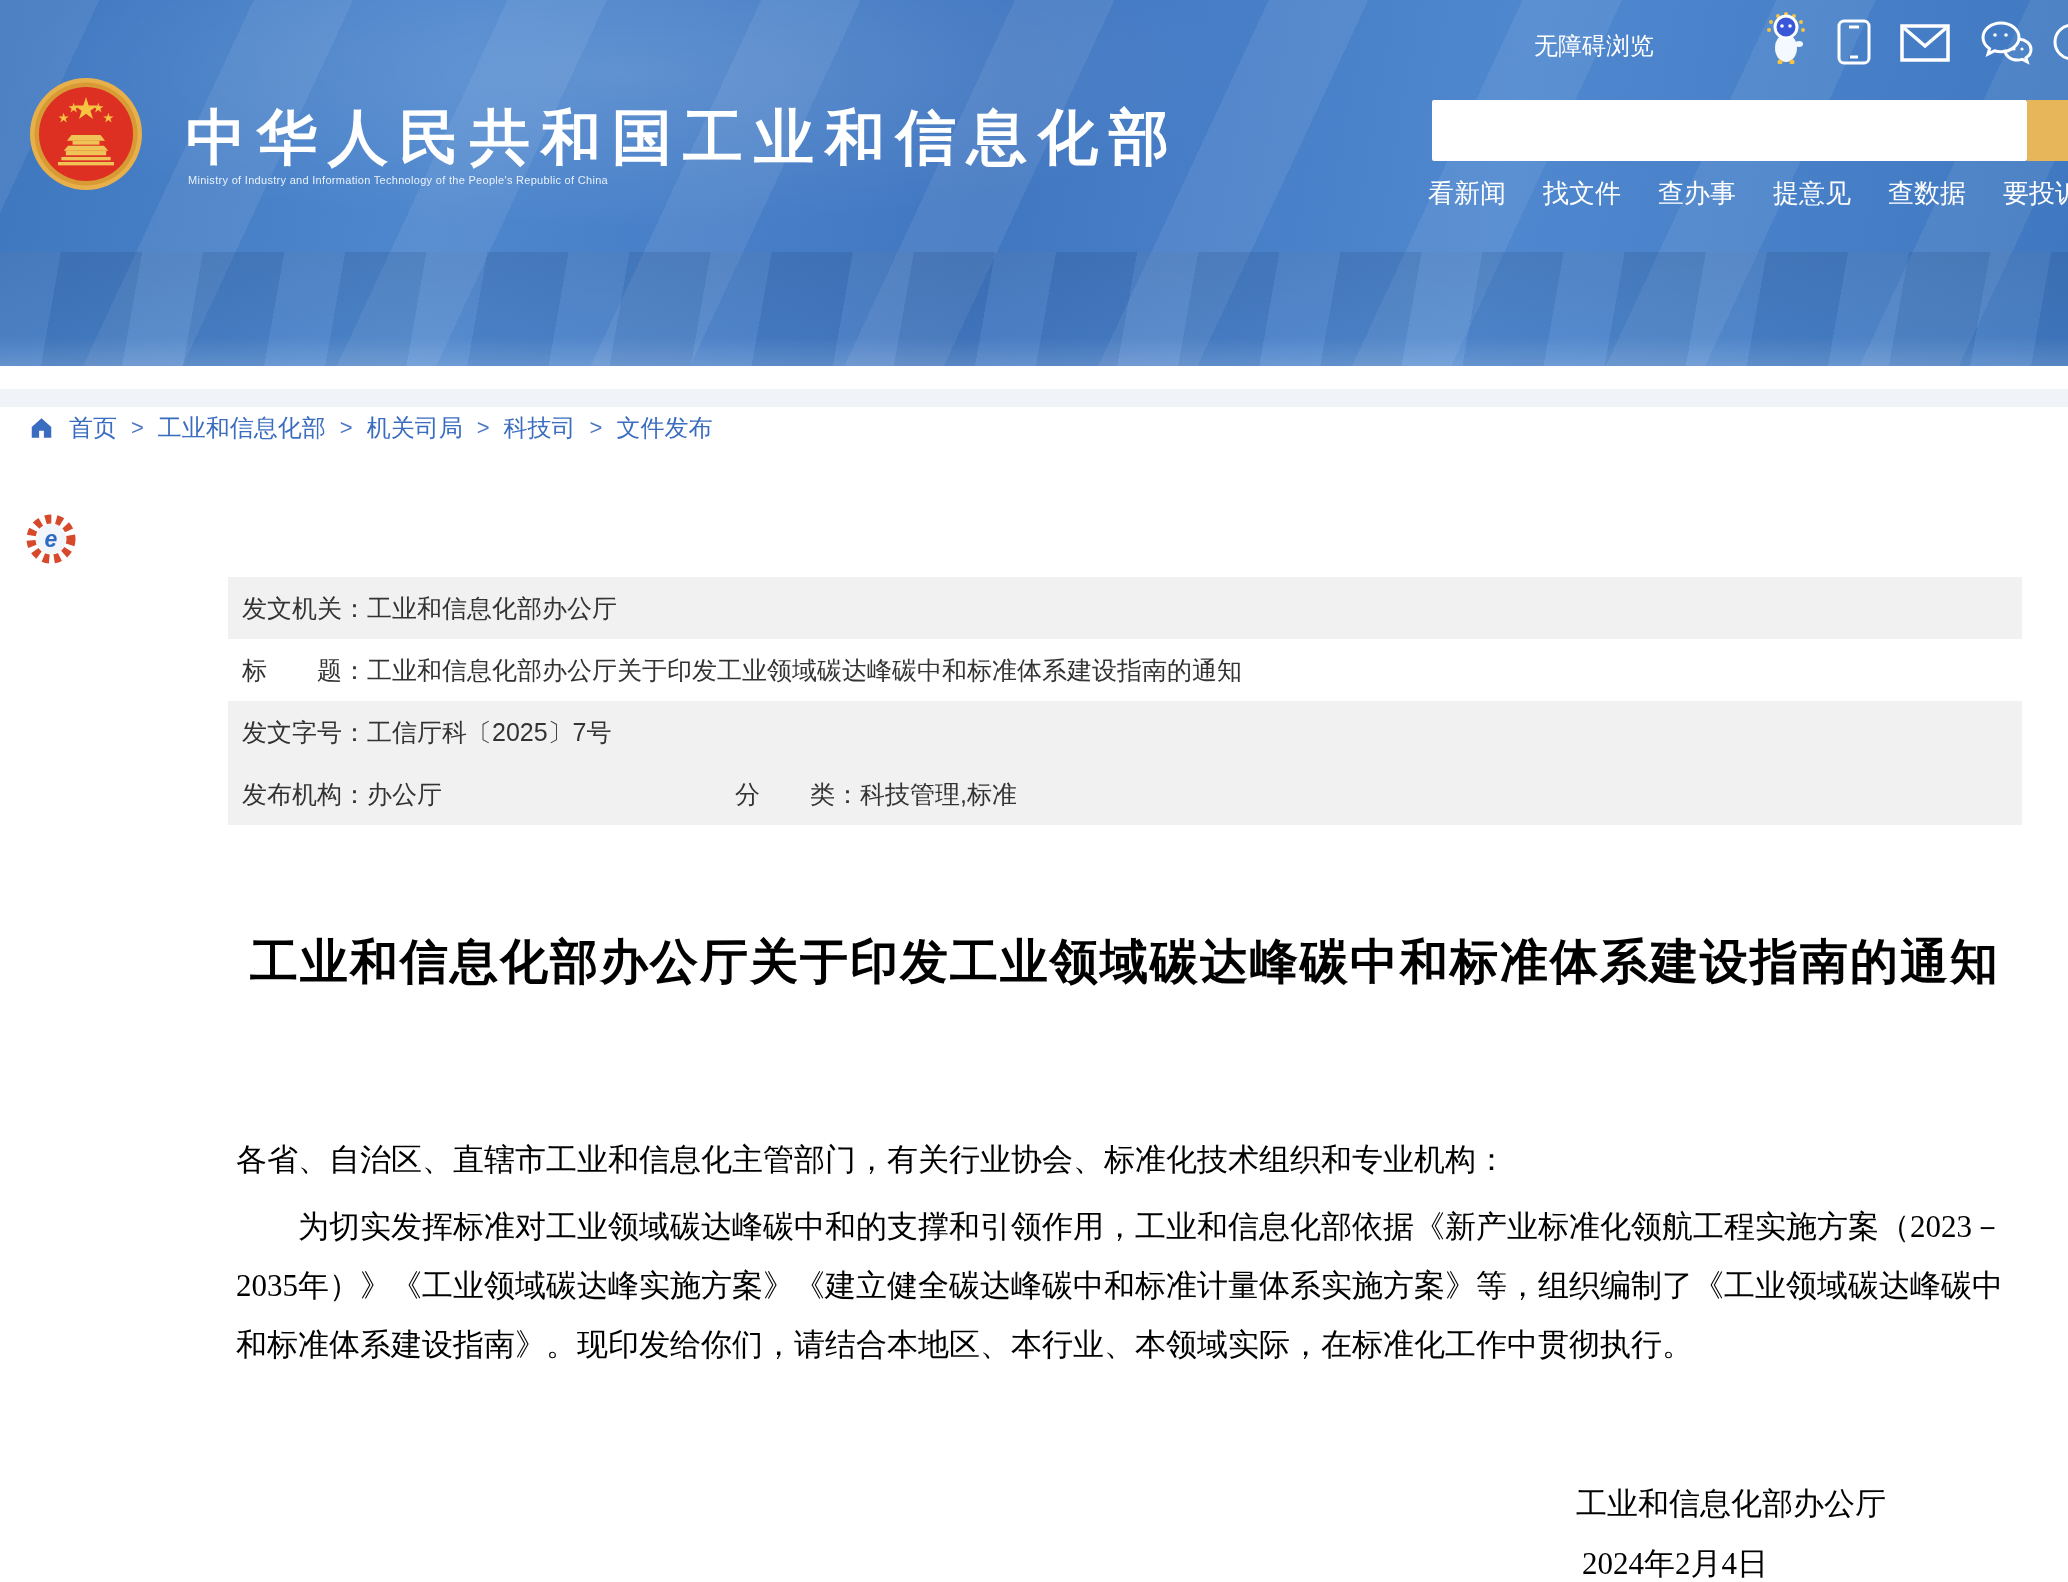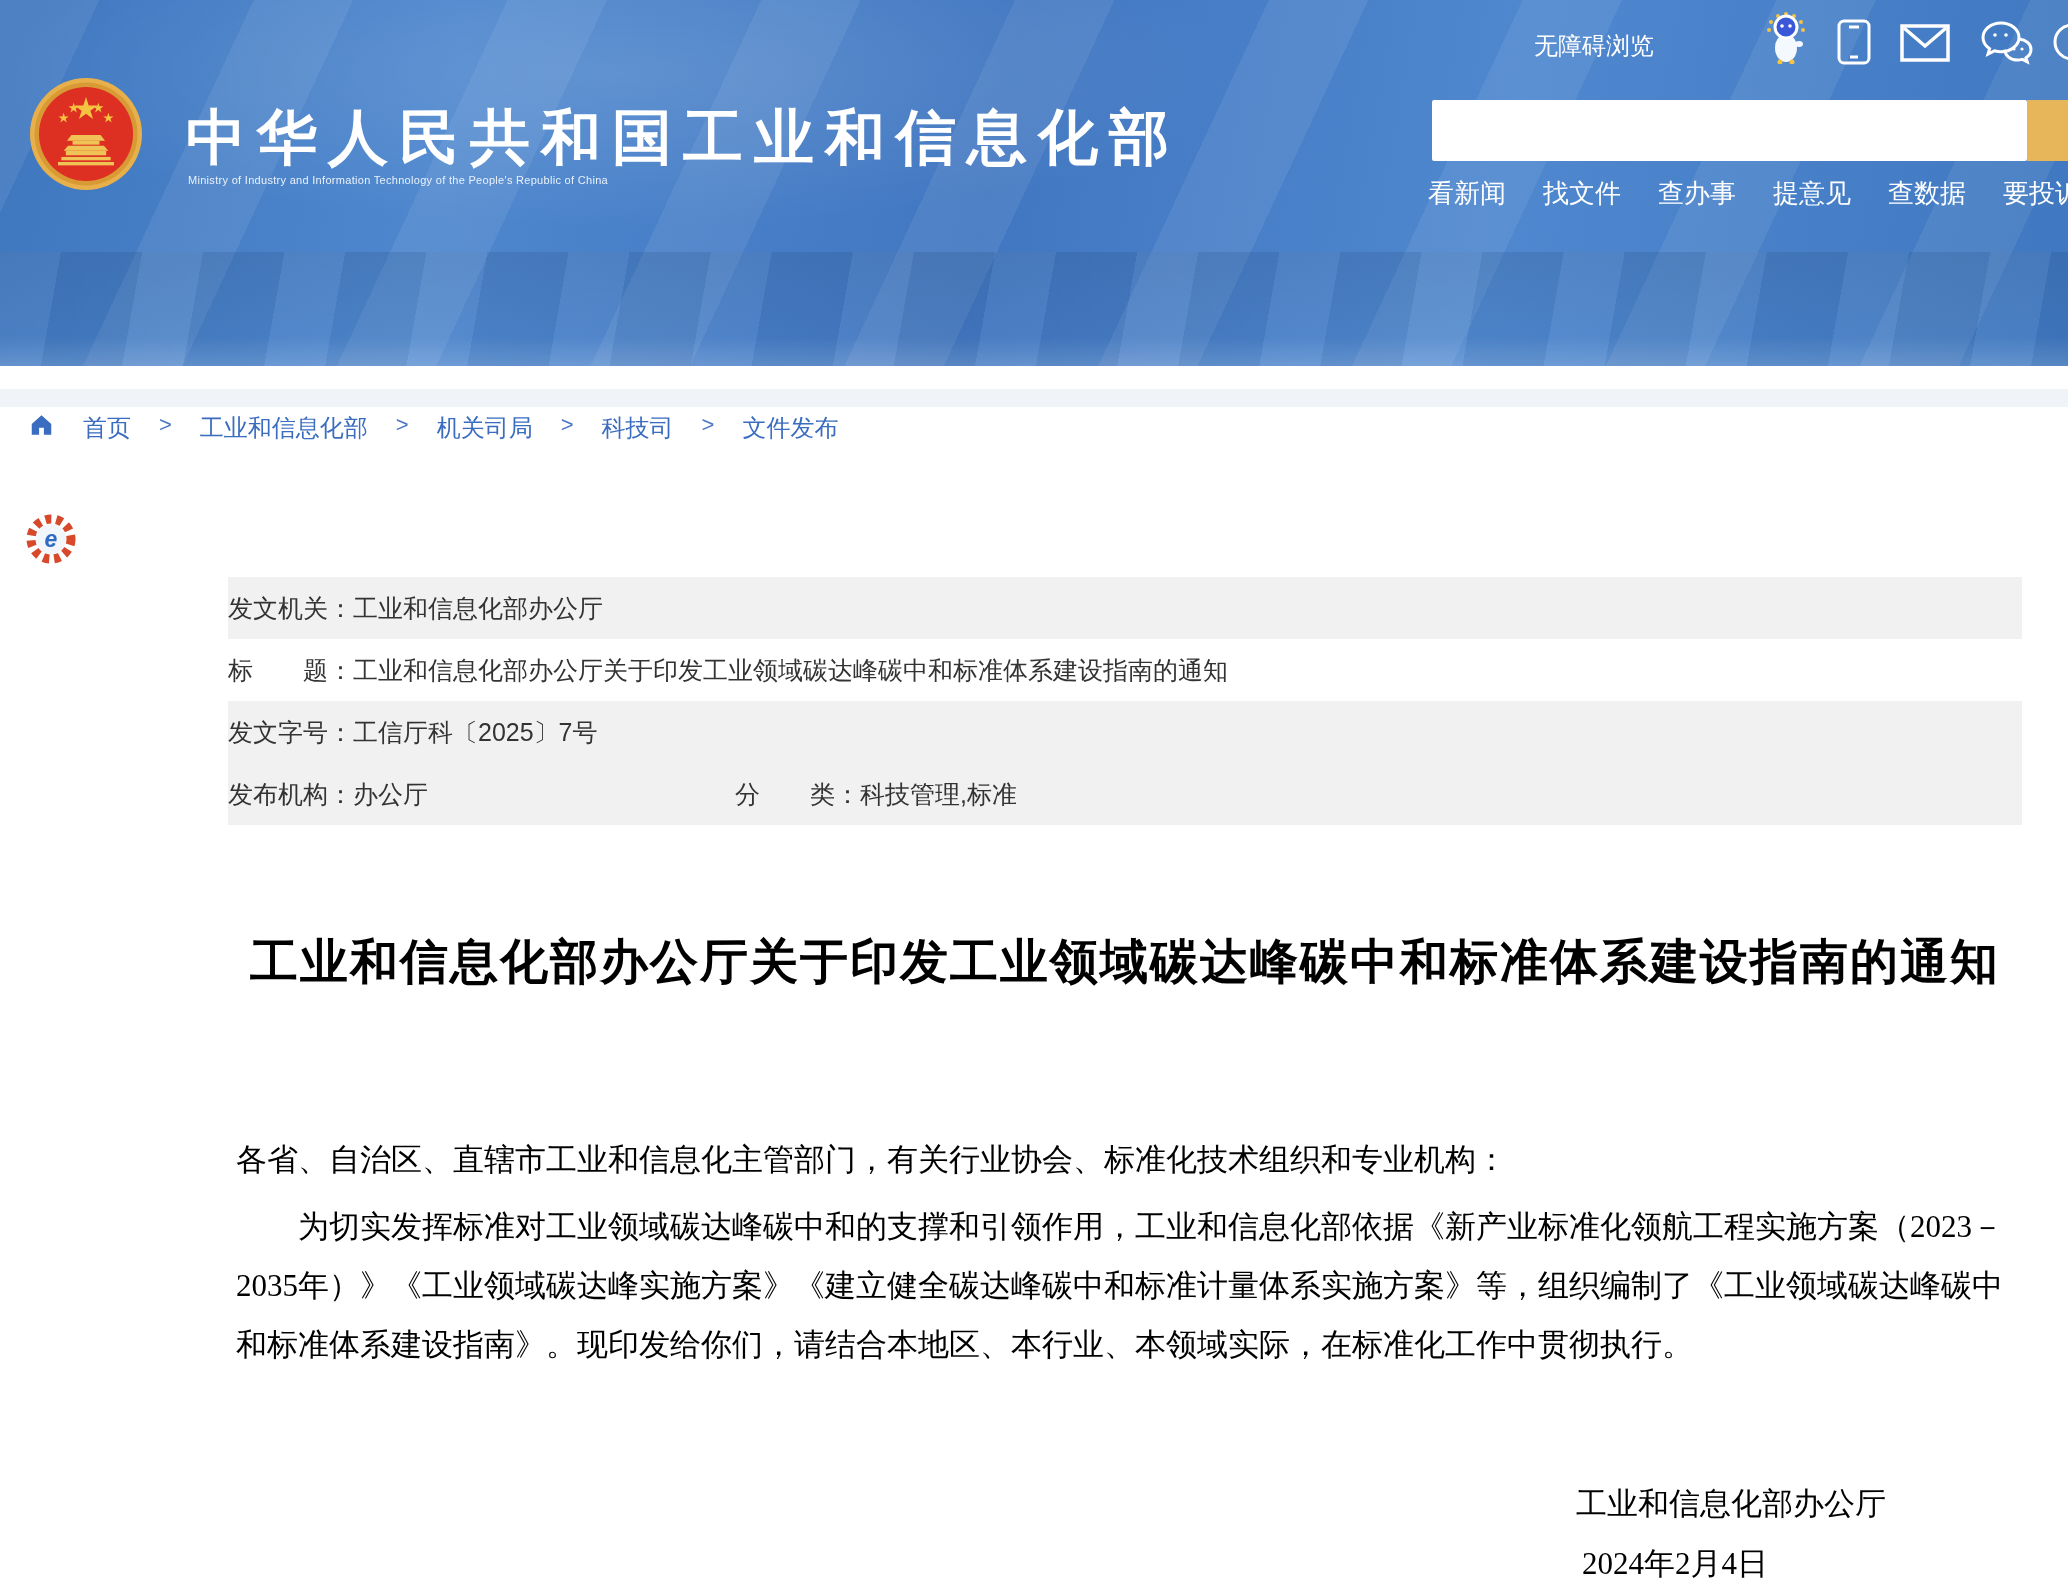--- a/index.html
+++ b/index.html
@@ -32,27 +32,27 @@
 
   .quick-links{position:absolute;left:1428px;top:176px;display:flex;gap:37px;white-space:nowrap;}
   .quick-links span{color:#ffffff;font-size:26px;cursor:pointer;}
 
   .nav-item{position:absolute;top:268px;color:#ffffff;font-size:33px;cursor:pointer;white-space:nowrap;}
   .nav-logo{position:absolute;left:26px;top:262px;width:50px;height:50px;}
 
   
   .light-band{position:absolute;left:0;top:389px;width:2068px;height:18px;background:#f0f3f7;}
 
-  .breadcrumb{position:absolute;left:28px;top:412px;display:flex;align-items:flex-start;gap:28px;
+  .breadcrumb{position:absolute;left:28px;top:412px;display:flex;align-items:center;gap:14px;
     font-size:24px;color:#3a6cbf;white-space:nowrap;}
   .breadcrumb .crumb{cursor:pointer;color:#3a6cbf;}
   .breadcrumb .sep{color:#4d78c4;font-size:22px;}
 
   .meta-table{position:absolute;left:228px;top:577px;width:1794px;font-size:25px;color:#333;}
-  .meta-row{position:relative;height:62px;line-height:62px;padding-left:0;box-sizing:border-box;}
+  .meta-row{position:relative;height:62px;line-height:62px;padding-left:14px;box-sizing:border-box;}
   .meta-row.gray{background:#f1f1f1;}
   .meta-row .cell2{position:absolute;left:507px;top:0;}
 
   .doc-title{position:absolute;left:228px;top:930px;width:1794px;text-align:center;
     font-size:48px;font-weight:bold;color:#000;letter-spacing:2px;}
 
   .doc-body{position:absolute;left:228px;top:1122px;width:1794px;
     font-family:"Liberation Serif","DejaVu Serif",serif;font-size:31px;line-height:59px;color:#000;}
   .doc-body p{margin:8px;}
   .doc-body p.indent{text-indent:62px;}

